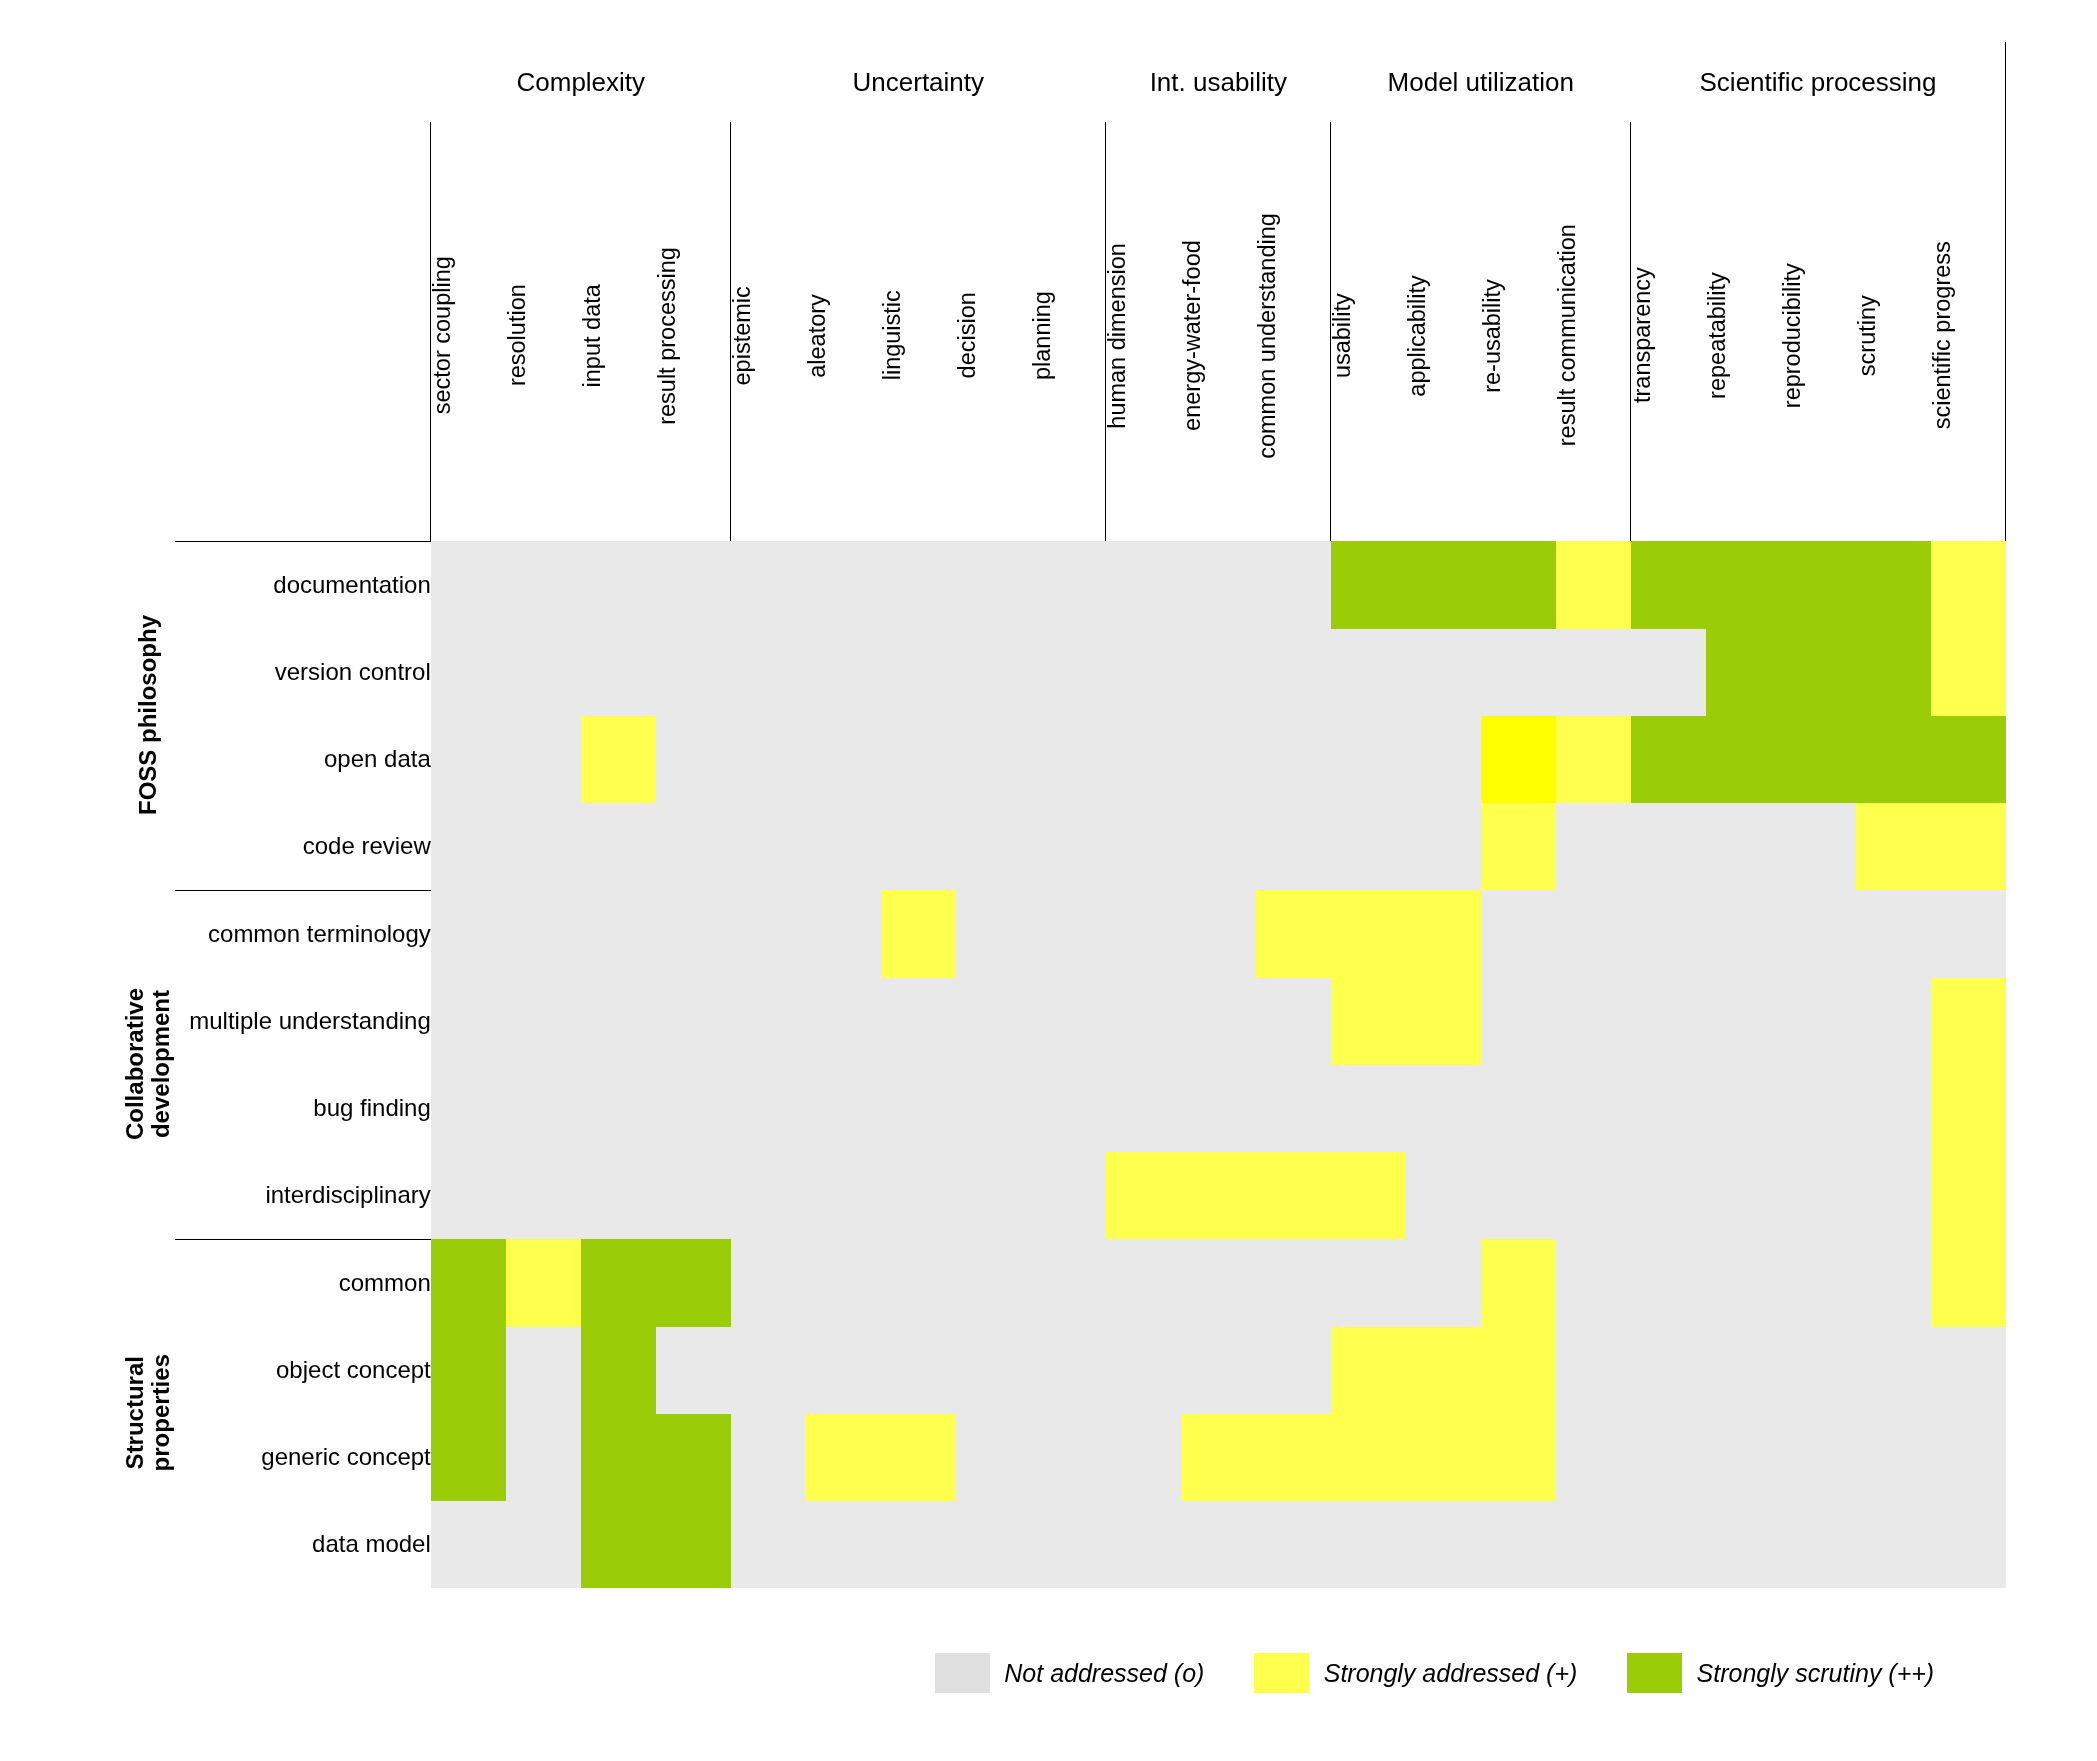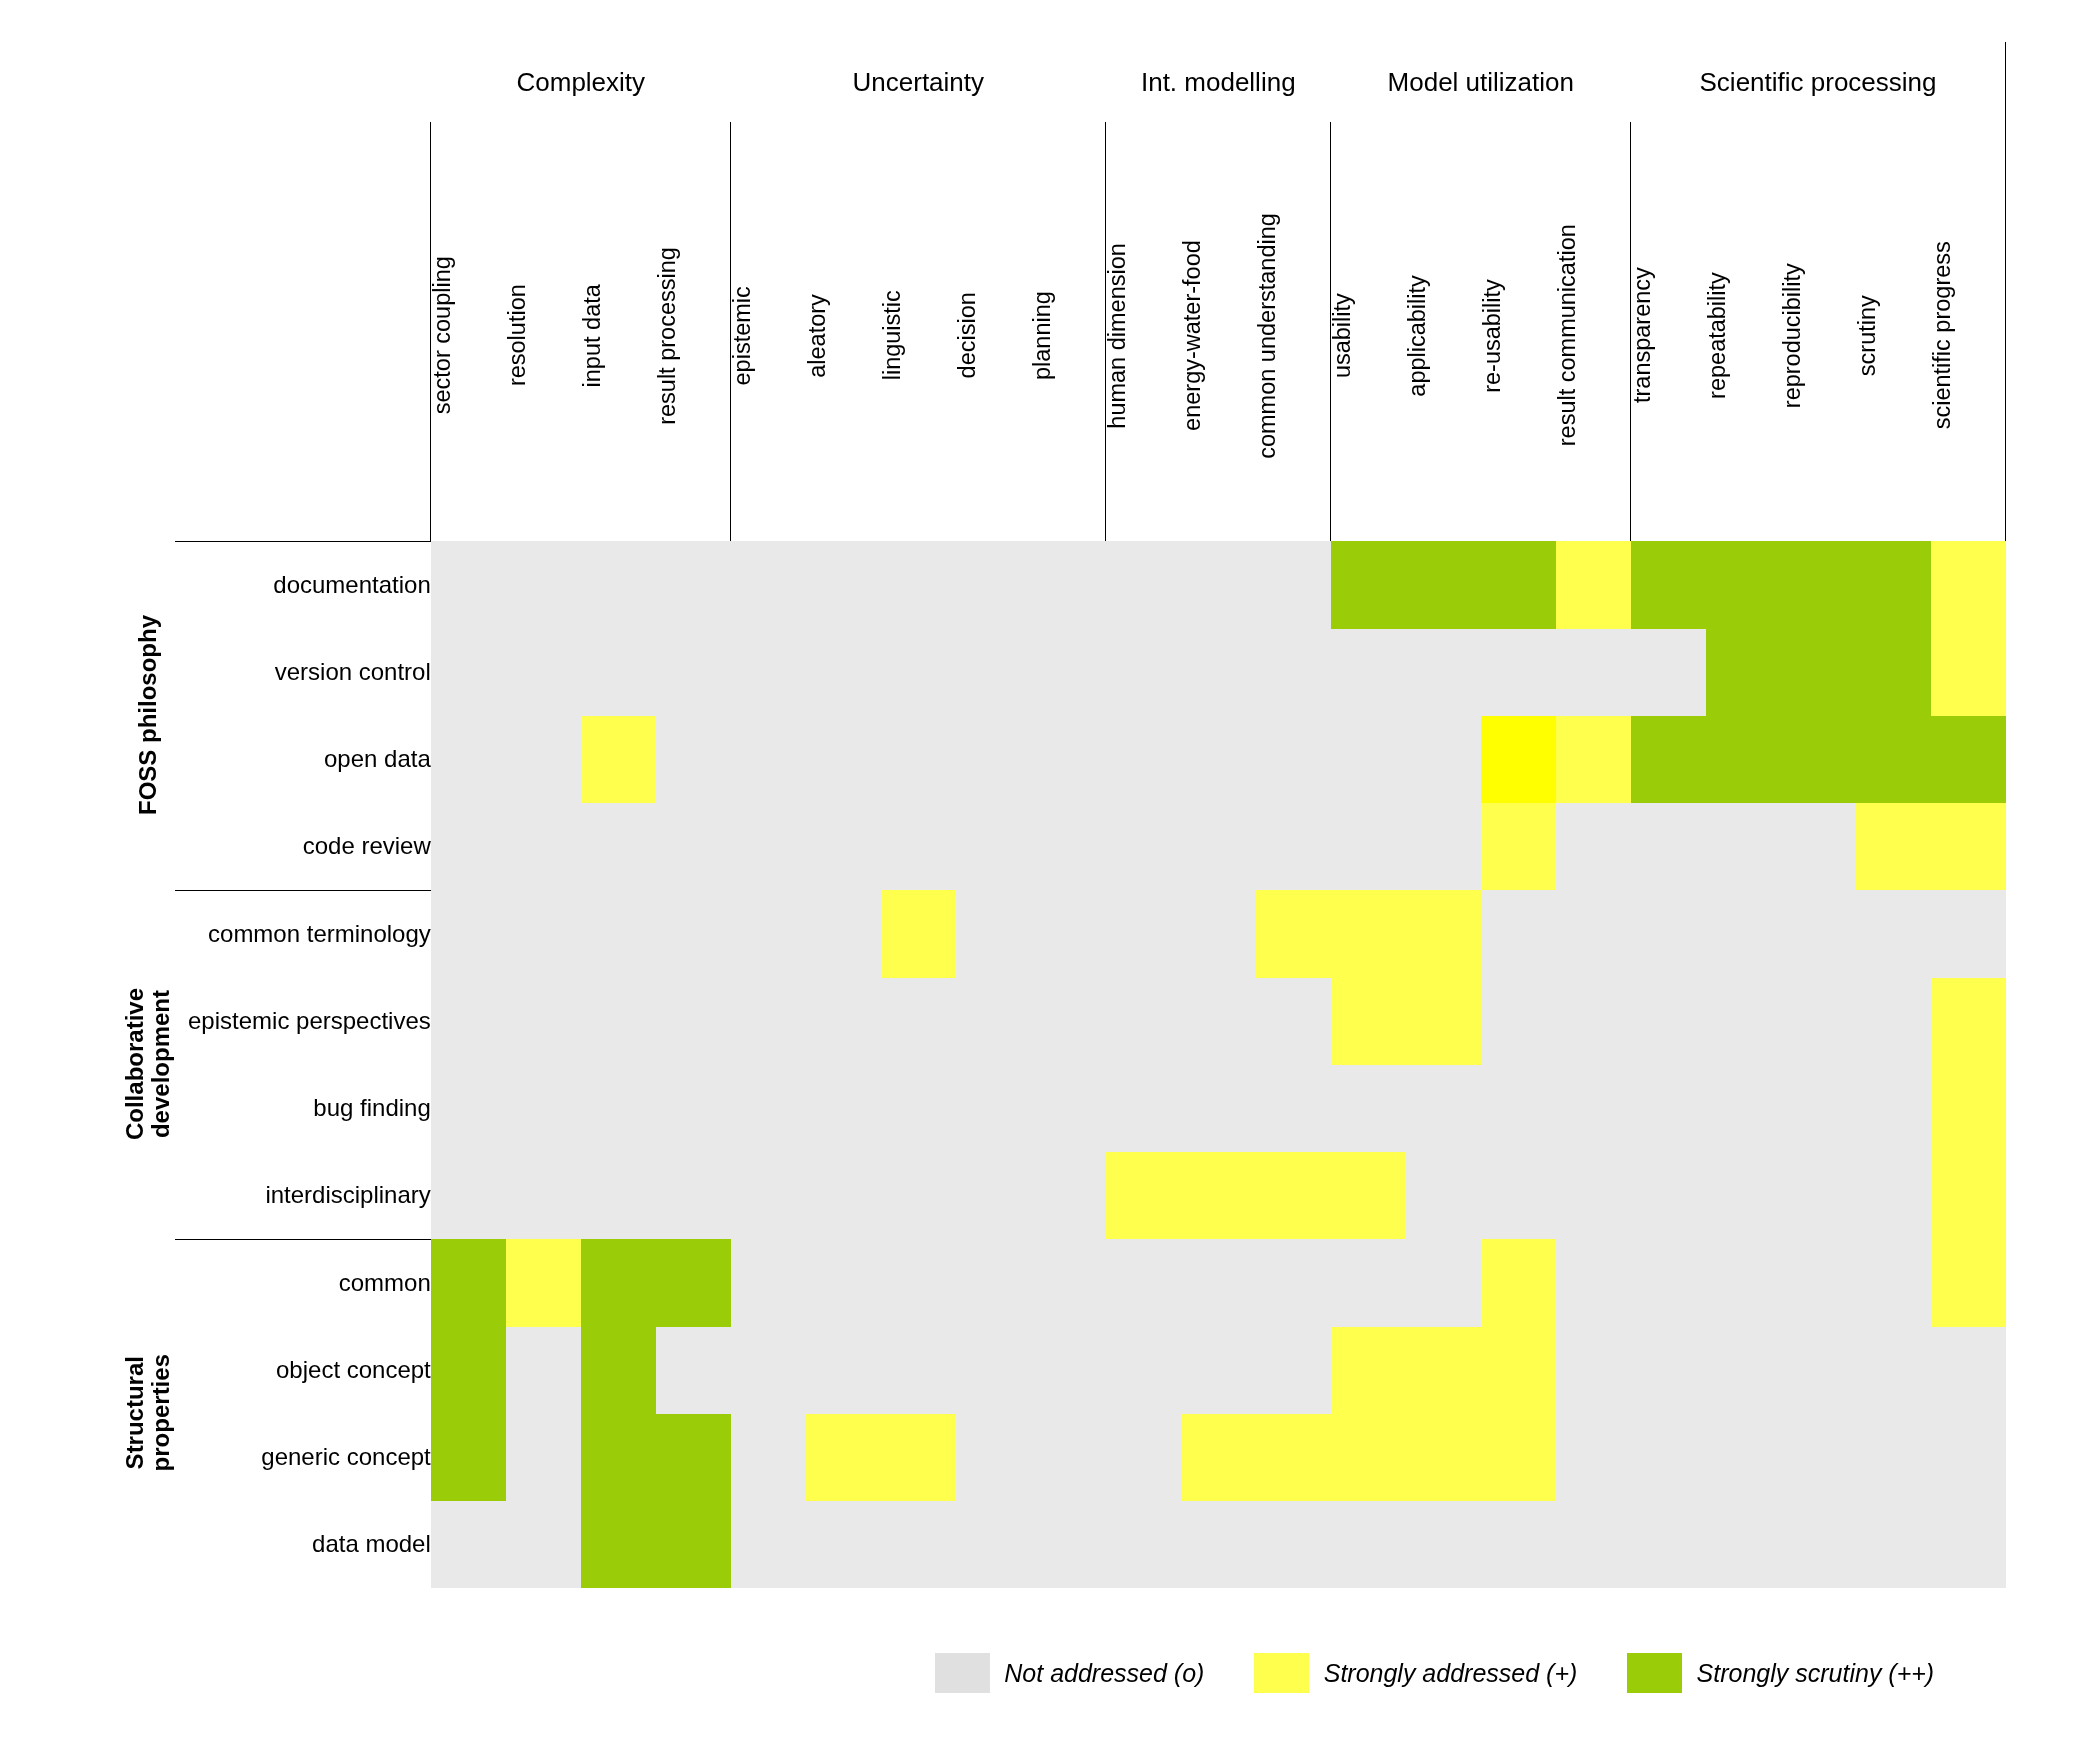--- a/index.html
+++ b/index.html
@@ -146,21 +146,21 @@
       <col style="width:256px">
       <col span="21" style="width:75px">
     </colgroup>
     <tbody>
 
       <tr>
         <td class="frame-top frame-left" rowspan="2"></td>
         <td class="frame-top corner-blank" rowspan="2"></td>
         <td class="grp-head frame-top" colspan="4">Complexity</td>
         <td class="grp-head frame-top" colspan="5">Uncertainty</td>
-        <td class="grp-head frame-top" colspan="3">Int. modelling</td>
+        <td class="grp-head frame-top" colspan="3">Int. usability</td>
         <td class="grp-head frame-top" colspan="4">Model utilization</td>
         <td class="grp-head frame-top last" colspan="5">Scientific processing</td>
       </tr>
 
       <tr>
         <td class="vcol firstofgrp"><span class="rot">sector coupling</span></td>
         <td class="vcol plain"><span class="rot">resolution</span></td>
         <td class="vcol plain"><span class="rot">input data</span></td>
         <td class="vcol plain"><span class="rot">result processing</span></td>
 
@@ -304,21 +304,21 @@
         <td class="cell p sect-top-line"></td>
         <td class="cell o sect-top-line"></td>
         <td class="cell o sect-top-line"></td>
         <td class="cell o sect-top-line"></td>
         <td class="cell o sect-top-line"></td>
         <td class="cell o sect-top-line"></td>
         <td class="cell o sect-top-line"></td>
         <td class="cell o sect-top-line frame-right"></td>
       </tr>
       <tr>
-        <td class="rowlabel">epistemic perspectives</td>
+        <td class="rowlabel">multiple understanding</td>
         <td class="cell o"></td>
         <td class="cell o"></td>
         <td class="cell o"></td>
         <td class="cell o"></td>
         <td class="cell o"></td>
         <td class="cell o"></td>
         <td class="cell o"></td>
         <td class="cell o"></td>
         <td class="cell o"></td>
         <td class="cell o"></td>

